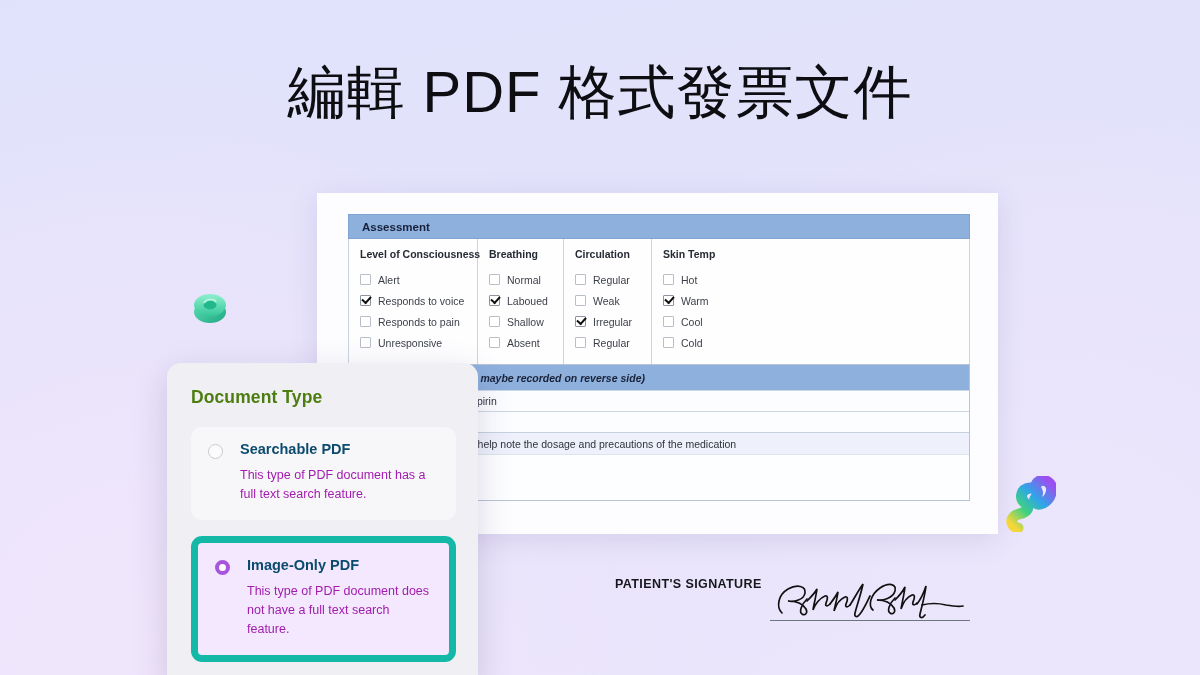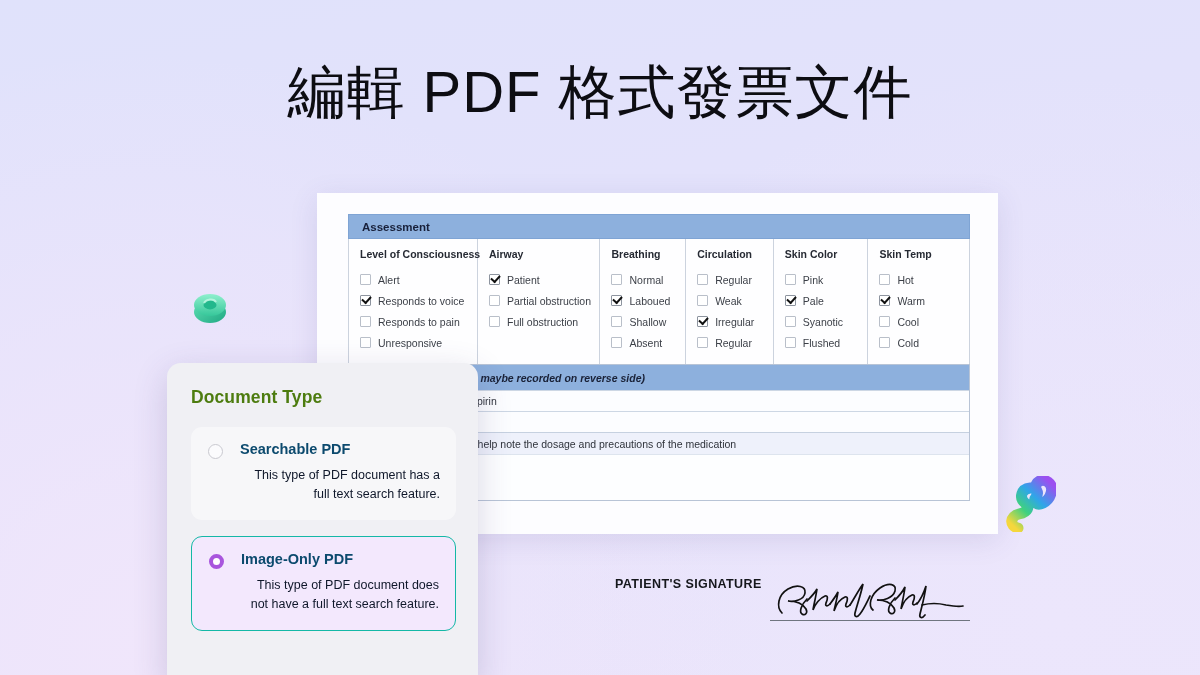--- a/index.html
+++ b/index.html
@@ -121,37 +121,37 @@
   }
   #dialog-title {
     font-size:17.5px; font-weight:bold; color:#4d7c0f;
     letter-spacing:.1px; margin-bottom:19px;
   }
   .opt-card {
     border-radius:11px; padding:14px 16px 16px 16px;
     margin-bottom:16px; position:relative;
   }
   .opt-card.plain { background:#f7f7f9; }
-  .opt-card.sel { background:#f3e8fd; border:1px solid #14b8a6; }
+  .opt-card.sel { background:#f3e8fd; border:7px solid #14b8a6; }
   .radio {
     position:absolute; left:17px; top:17px;
     width:15px; height:15px; border-radius:50%;
     border:1.6px solid #c9c9d0; background:#fbfbfd;
   }
   .radio.on {
     border:4px solid #a855dd; background:#fff;
     width:15px; height:15px;
   }
   .opt-title {
     font-size:14.5px; font-weight:bold; color:#0c4a6e;
     margin-left:33px; margin-bottom:9px;
   }
   .opt-desc {
-    font-size:12.5px; line-height:19px; color:#0f172a;
-    margin-left:33px; max-width:215px;text-align:right;
+    font-size:12.5px; line-height:19px; color:#a21caf;
+    margin-left:33px; max-width:215px;
   }
 
   
   #blob-ring { position:absolute; left:190px; top:288px; }
   #blob-squiggle { position:absolute; left:1006px; top:476px; }
 </style>
 </head>
 <body>
 
 <div id="hero-title">編輯 PDF 格式發票文件</div>
@@ -173,35 +173,20 @@
           </div>
           <div class="opt">
             <span class="cbox"></span>
             <span>Responds to pain</span>
           </div>
           <div class="opt">
             <span class="cbox"></span>
             <span>Unresponsive</span>
           </div>
         </div>
-        <div class="asm-col" style="width: 123px;">
-          <div class="ch">Airway</div>
-          <div class="opt">
-            <span class="cbox on"></span>
-            <span>Patient</span>
-          </div>
-          <div class="opt">
-            <span class="cbox"></span>
-            <span>Partial obstruction</span>
-          </div>
-          <div class="opt">
-            <span class="cbox"></span>
-            <span>Full obstruction</span>
-          </div>
-        </div>
         <div class="asm-col" style="width: 86px;">
           <div class="ch">Breathing</div>
           <div class="opt">
             <span class="cbox"></span>
             <span>Normal</span>
           </div>
           <div class="opt">
             <span class="cbox on"></span>
             <span>Laboued</span>
           </div>
@@ -224,39 +209,20 @@
             <span class="cbox"></span>
             <span>Weak</span>
           </div>
           <div class="opt">
             <span class="cbox on"></span>
             <span>Irregular</span>
           </div>
           <div class="opt">
             <span class="cbox"></span>
             <span>Regular</span>
-          </div>
-        </div>
-        <div class="asm-col" style="width: 95px;">
-          <div class="ch">Skin Color</div>
-          <div class="opt">
-            <span class="cbox"></span>
-            <span>Pink</span>
-          </div>
-          <div class="opt">
-            <span class="cbox on"></span>
-            <span>Pale</span>
-          </div>
-          <div class="opt">
-            <span class="cbox"></span>
-            <span>Syanotic</span>
-          </div>
-          <div class="opt">
-            <span class="cbox"></span>
-            <span>Flushed</span>
           </div>
         </div>
         <div class="asm-col" style="width: 101px;">
           <div class="ch">Skin Temp</div>
           <div class="opt">
             <span class="cbox"></span>
             <span>Hot</span>
           </div>
           <div class="opt">
             <span class="cbox on"></span>

